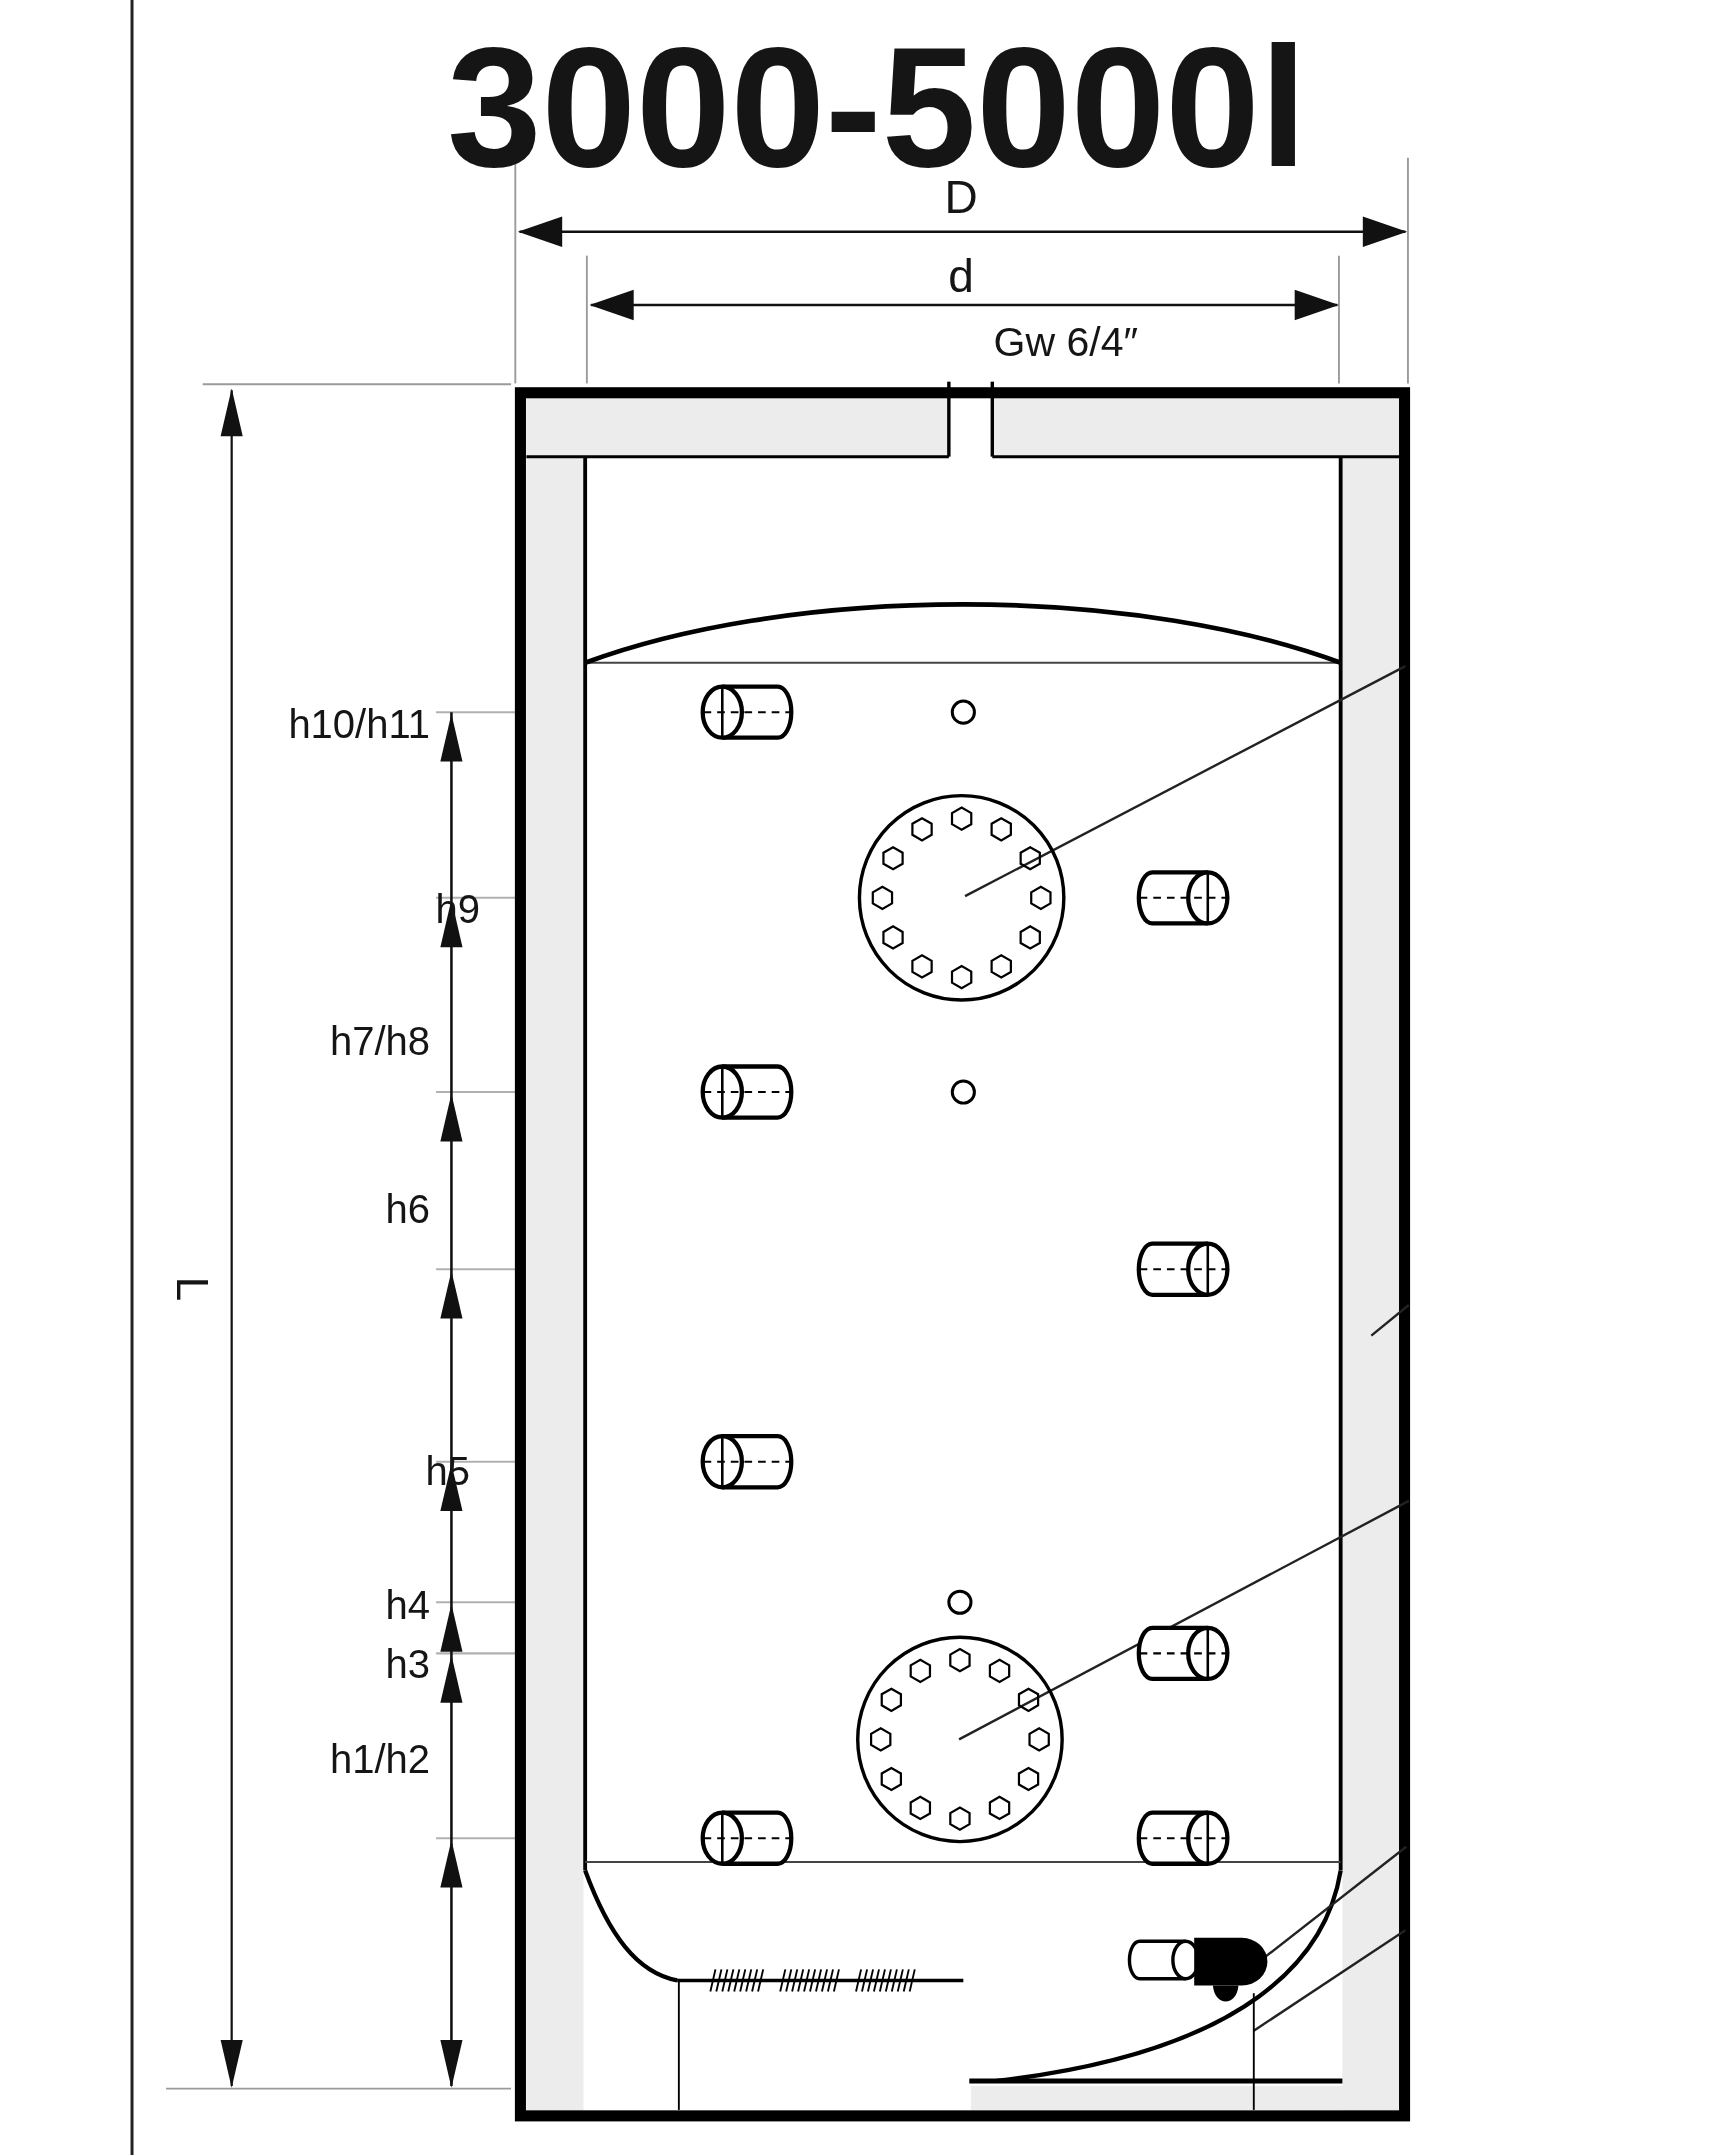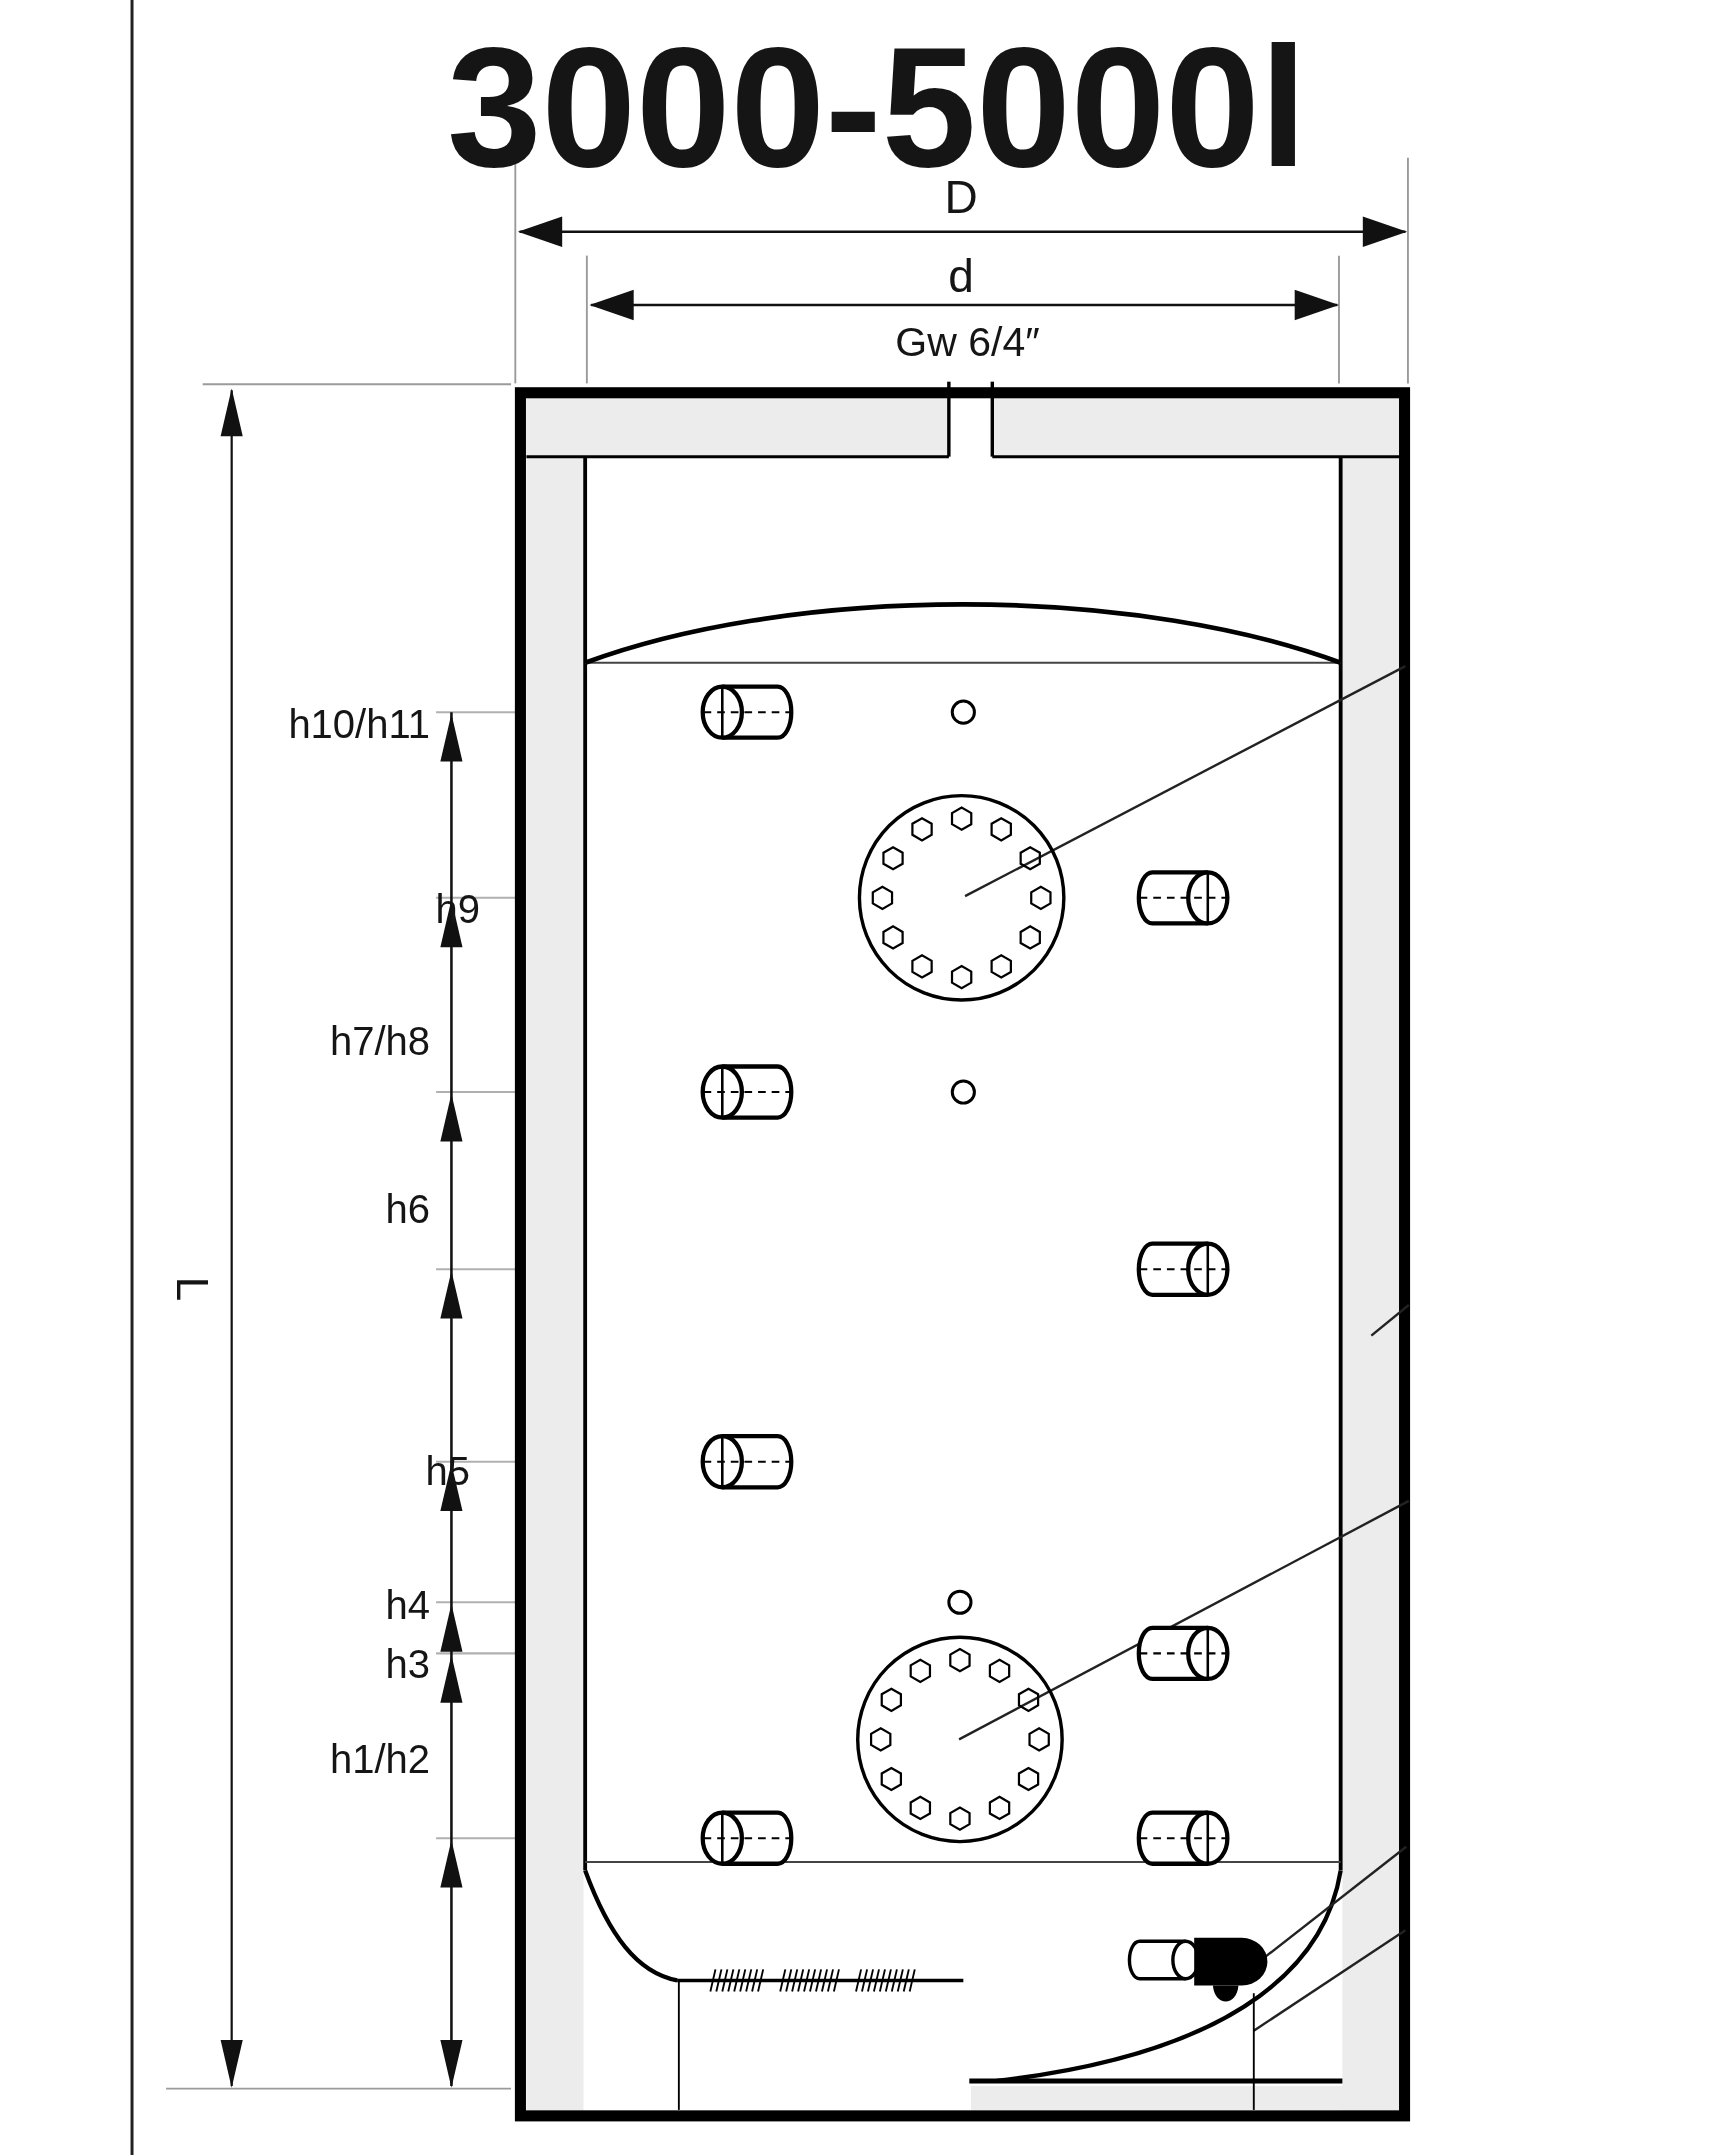--- a/index.html
+++ b/index.html
@@ -1,21 +1,21 @@
 <!DOCTYPE html>
 <html style="font-size:13.6px"><head>
 <meta charset="utf-8">
 <style>
   html,body{margin:0;padding:0;background:#ffffff;}
   body{width:1718px;height:2156px;position:relative;font-family:"Liberation Sans", sans-serif;color:#0a0a0a;overflow:hidden;}
   #linework{position:absolute;left:0;top:0;}
   .lbl{position:absolute;color:#151515;}
   .title{font-size:170px;font-weight:700;letter-spacing:0px;text-align:center;white-space:nowrap;}
   .dimlbl{font-size:46px;font-weight:400;text-align:center;}
-  .threadlbl{font-size:41px;font-weight:400;text-align:center;white-space:nowrap;}
+  .threadlbl{font-size:41px;font-weight:400;text-align:right;white-space:nowrap;}
   .hlbl{font-size:40px;font-weight:400;text-align:right;white-space:nowrap;line-height:55px;height:55px;}
   .Llbl{font-size:44px;font-weight:400;text-align:center;transform:rotate(90deg);}
 </style>
 </head>
 <body>
 
 <svg id="linework" width="1718" height="2156" viewBox="0 0 2017 2531">
 
   <line x1="155" y1="0" x2="155" y2="2531" stroke="#222" stroke-width="3.5"></line>
 

